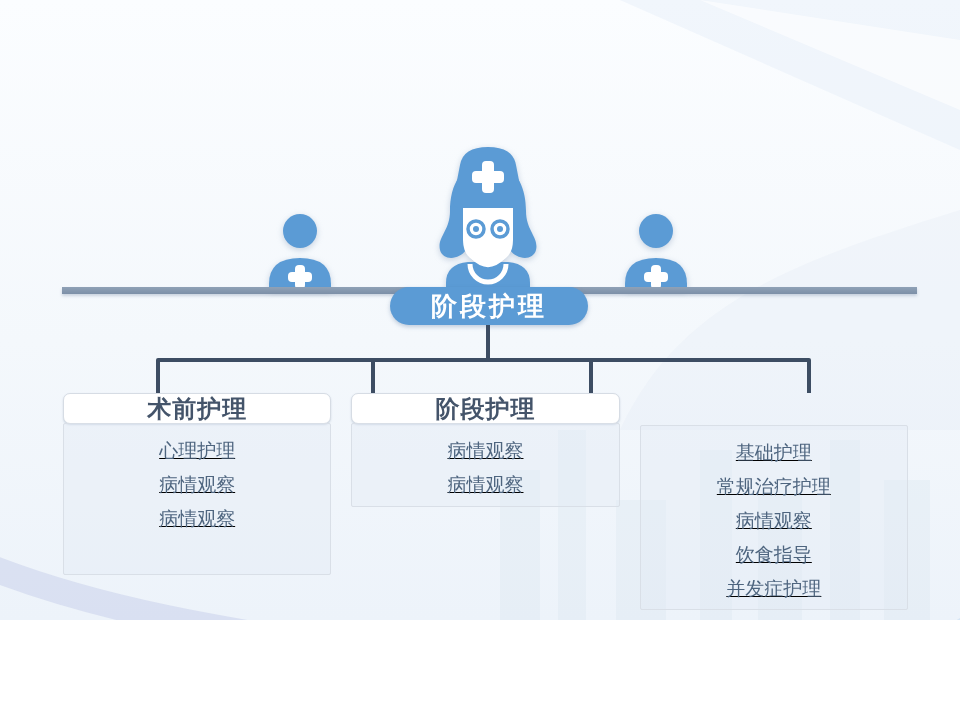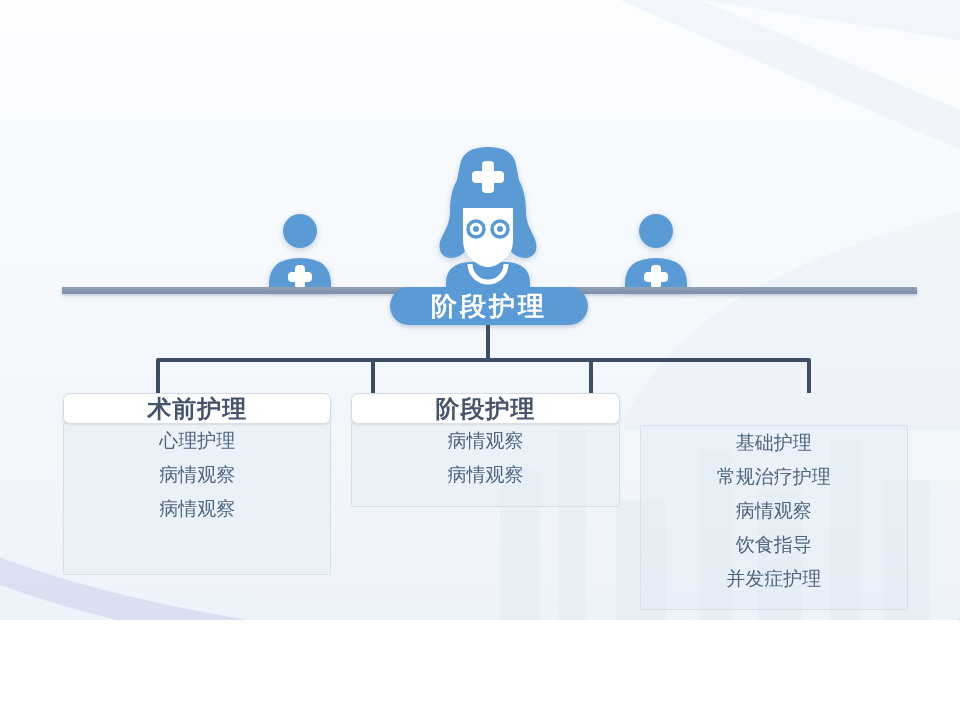--- a/index.html
+++ b/index.html
@@ -36,21 +36,21 @@
   .column{flex:1;display:flex;flex-direction:column;}
   .branch-header{
     height:29px;background:#FFFFFF;border:1px solid #D6DCE4;border-radius:7px;
     display:flex;align-items:center;justify-content:center;
     font-size:24px;font-weight:bold;color:#44546A;letter-spacing:1px;
     box-shadow:0 1px 2px rgba(110,130,160,.28);
   }
   .branch-items{
     margin-top:-1px;border:1px solid #D9DFE7;border-radius:2px;
     background:rgba(226,235,244,.38);
-    box-sizing:border-box;
+    padding-top:10px;box-sizing:border-box;text-decoration:underline;
   }
   .branch-items .item{
     line-height:34px;text-align:center;font-size:19px;color:#4E657F;
   }
   .items-c0{height:152px;}
   .items-c1{height:84px;}
   .items-c2{height:185px;margin-top:32px;}
 </style>
 </head>
 <body>

